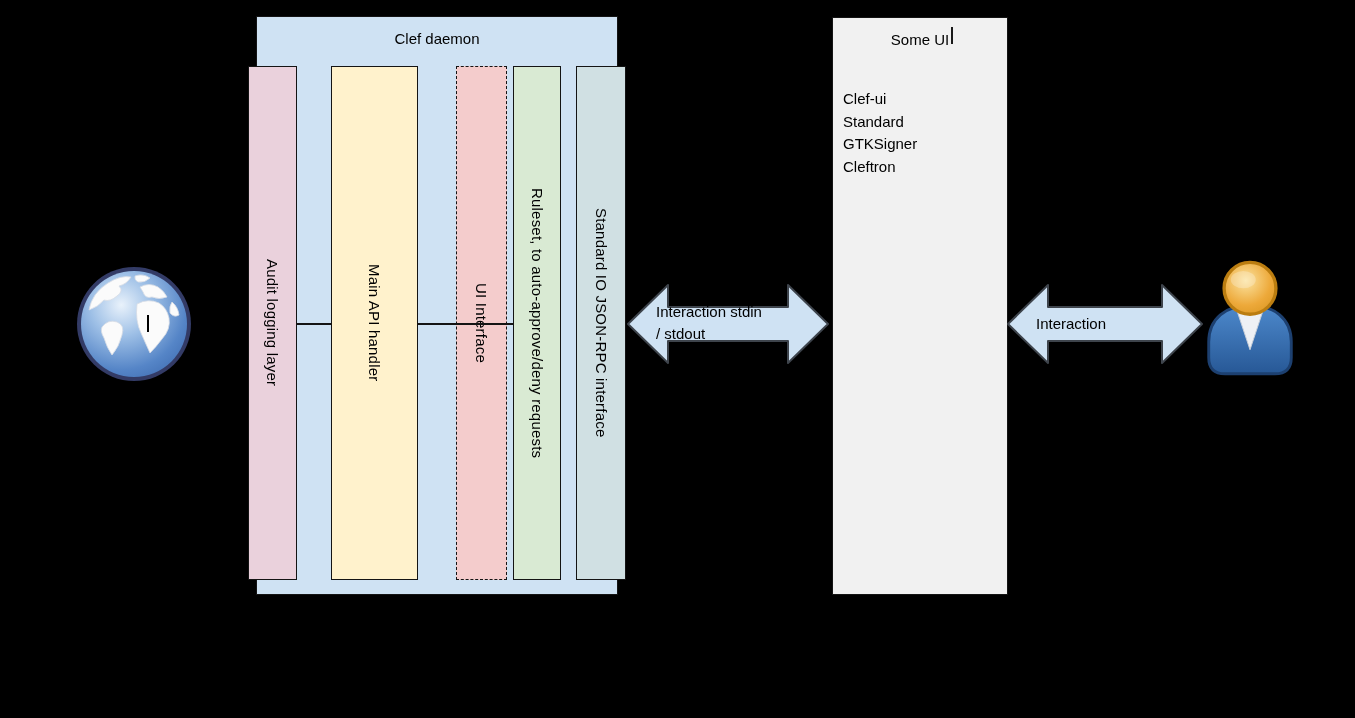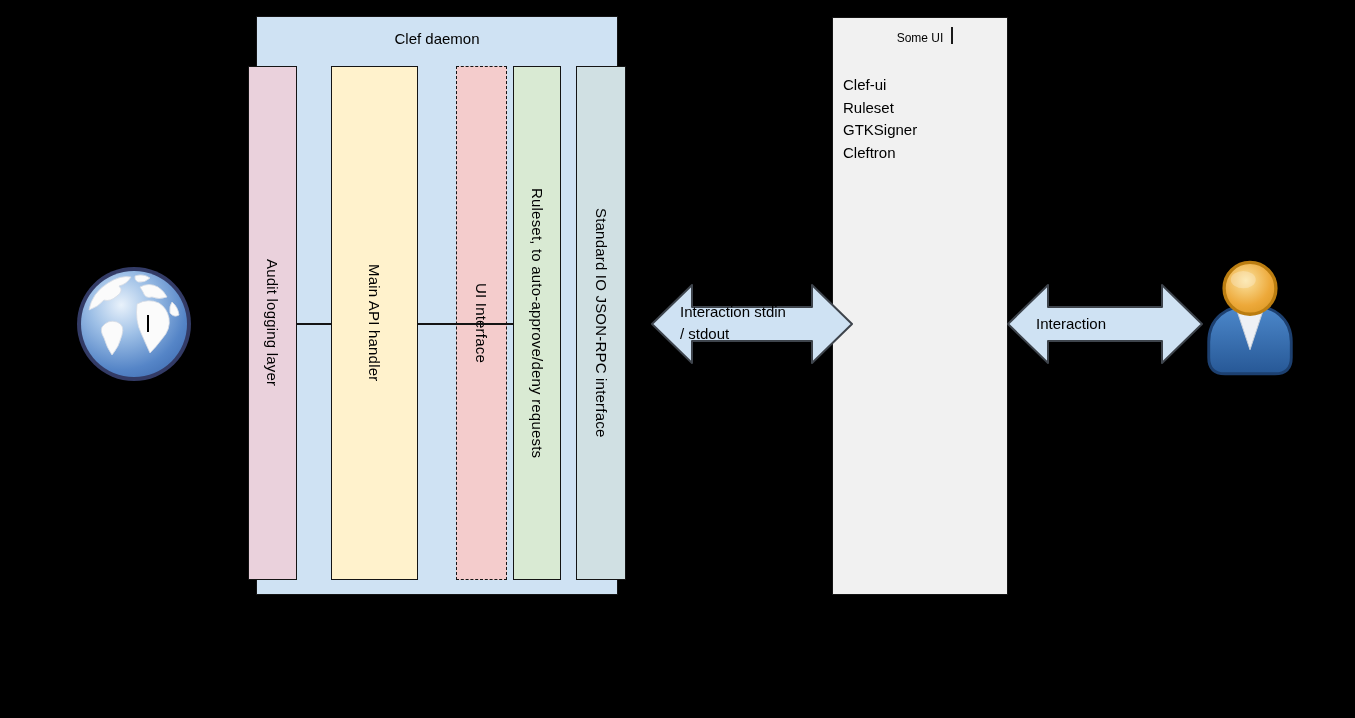--- a/index.html
+++ b/index.html
@@ -34,28 +34,28 @@
   
   .wire{position:absolute;top:315px;height:1.5px;background:#141414;}
   .wire-a{left:297px;width:34px;}
   .wire-b{left:418px;width:95px;}
   
   .someui-box{
     position:absolute;left:832px;top:9px;width:176px;height:578px;
     border:1px solid #141414;box-sizing:border-box;
   }
   .someui-title{
-    position:absolute;left:0;top:13px;width:100%;text-align:center;font-size:12px;
+    position:absolute;left:0;top:13px;width:100%;text-align:center;font-size:15px;
   }
   .someui-list{
-    position:absolute;left:10px;top:56px;font-size:15px;line-height:22.5px;
+    position:absolute;left:10px;top:70px;font-size:15px;line-height:22.5px;
   }
   
   .arrow{position:absolute;width:204px;height:86px;}
-  .arrow-left{left:650px;top:273px;padding-left:48px;}
+  .arrow-left{left:626px;top:273px;padding-left:48px;}
   .arrow-right{left:1006px;top:273px;width:198px;}
   .arrow svg{position:absolute;left:0;top:0;}
   .arrow-label{
     position:absolute;left:30px;top:20px;font-size:15px;line-height:22px;
     white-space:pre-line;
   }
   .arrow-right .arrow-label{top:32px;}
   
   .globe-wrap{position:absolute;left:74px;top:256px;width:120px;height:120px;}
   .person-wrap{position:absolute;left:1202px;top:252px;width:96px;height:118px;}
@@ -89,21 +89,21 @@
     <span class="vlabel">Standard IO JSON-RPC interface</span>
   </div>
 
   <div class="wire wire-a"></div>
   <div class="wire wire-b"></div>
 
   <div class="someui-box" style="background-color: rgb(241, 241, 241);">
     <div class="someui-title">Some UI</div>
     <div class="someui-list">
       <div>Clef-ui</div>
-      <div>Ruleset</div>
+      <div>Standard</div>
       <div>GTKSigner</div>
       <div>Cleftron</div>
     </div>
   </div>
 
   <div class="arrow arrow-left">
     <svg width="204" height="86" viewBox="0 0 204 86">
       <polygon points="2,43 42,4 42,26 162,26 162,4 202,43 162,82 162,60 42,60 42,82" stroke="#3e444c" stroke-width="2" stroke-linejoin="round" fill="#cfe2f3"></polygon>
     </svg>
     <div class="arrow-label">Interaction stdin

